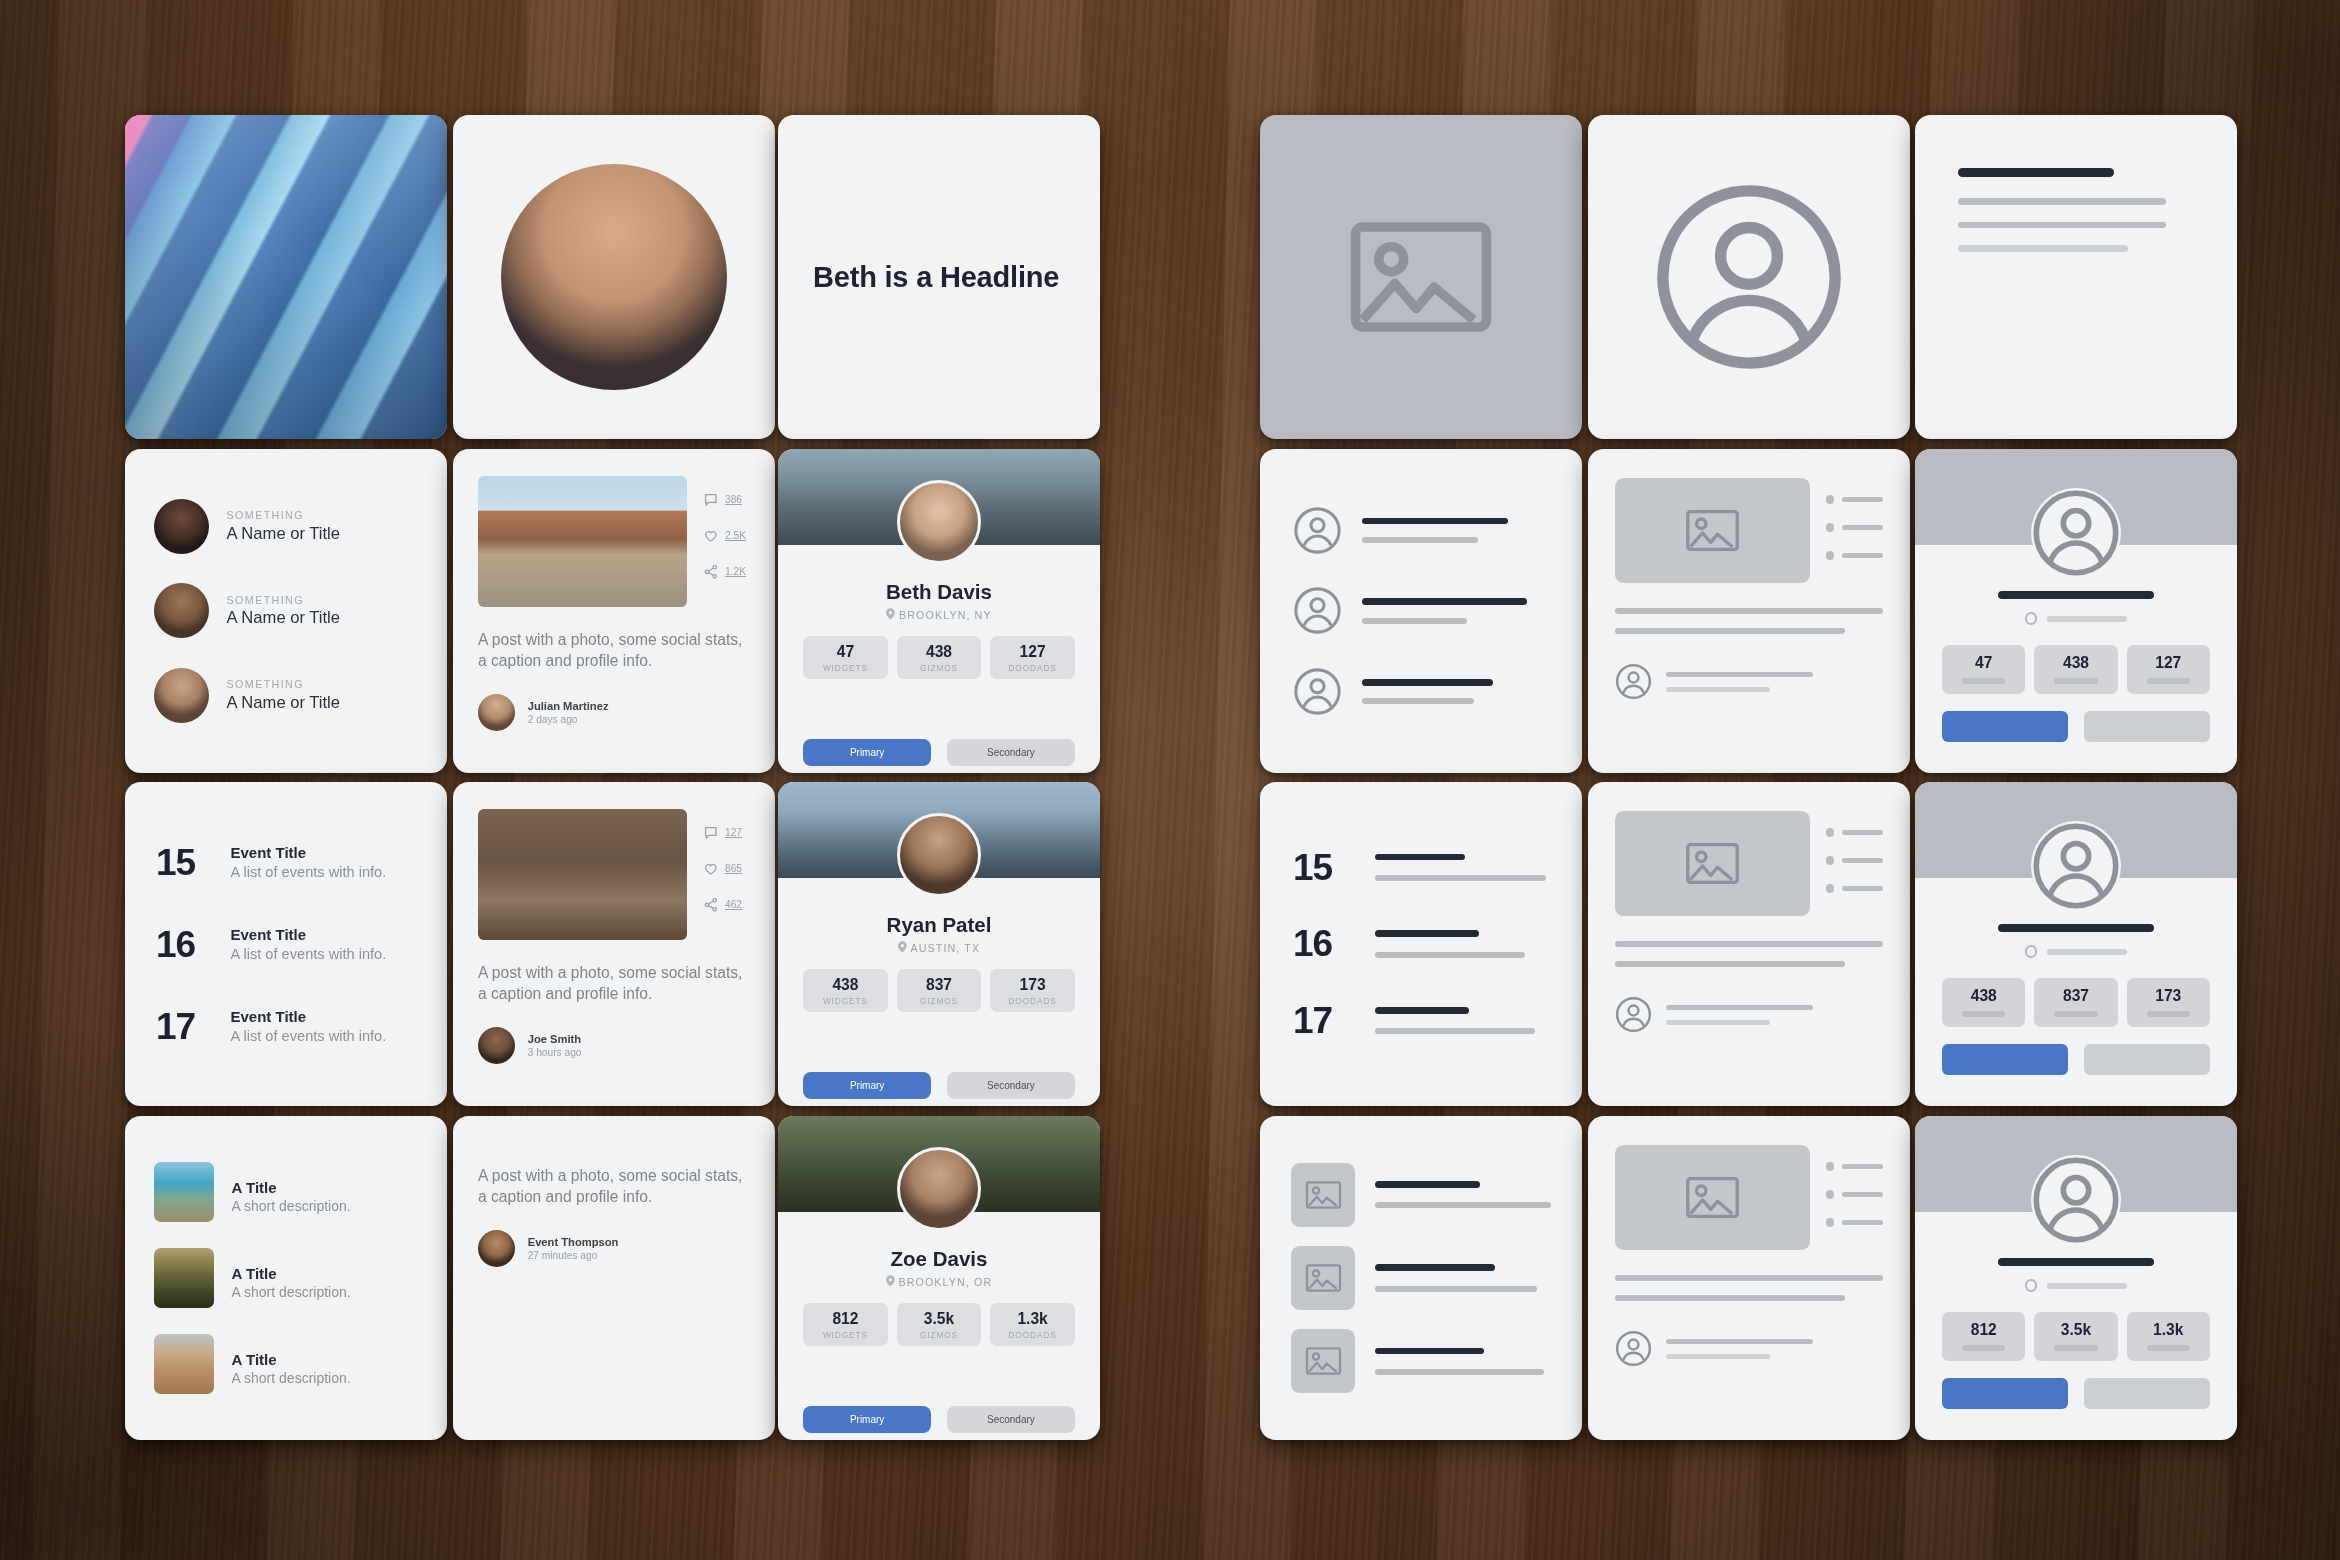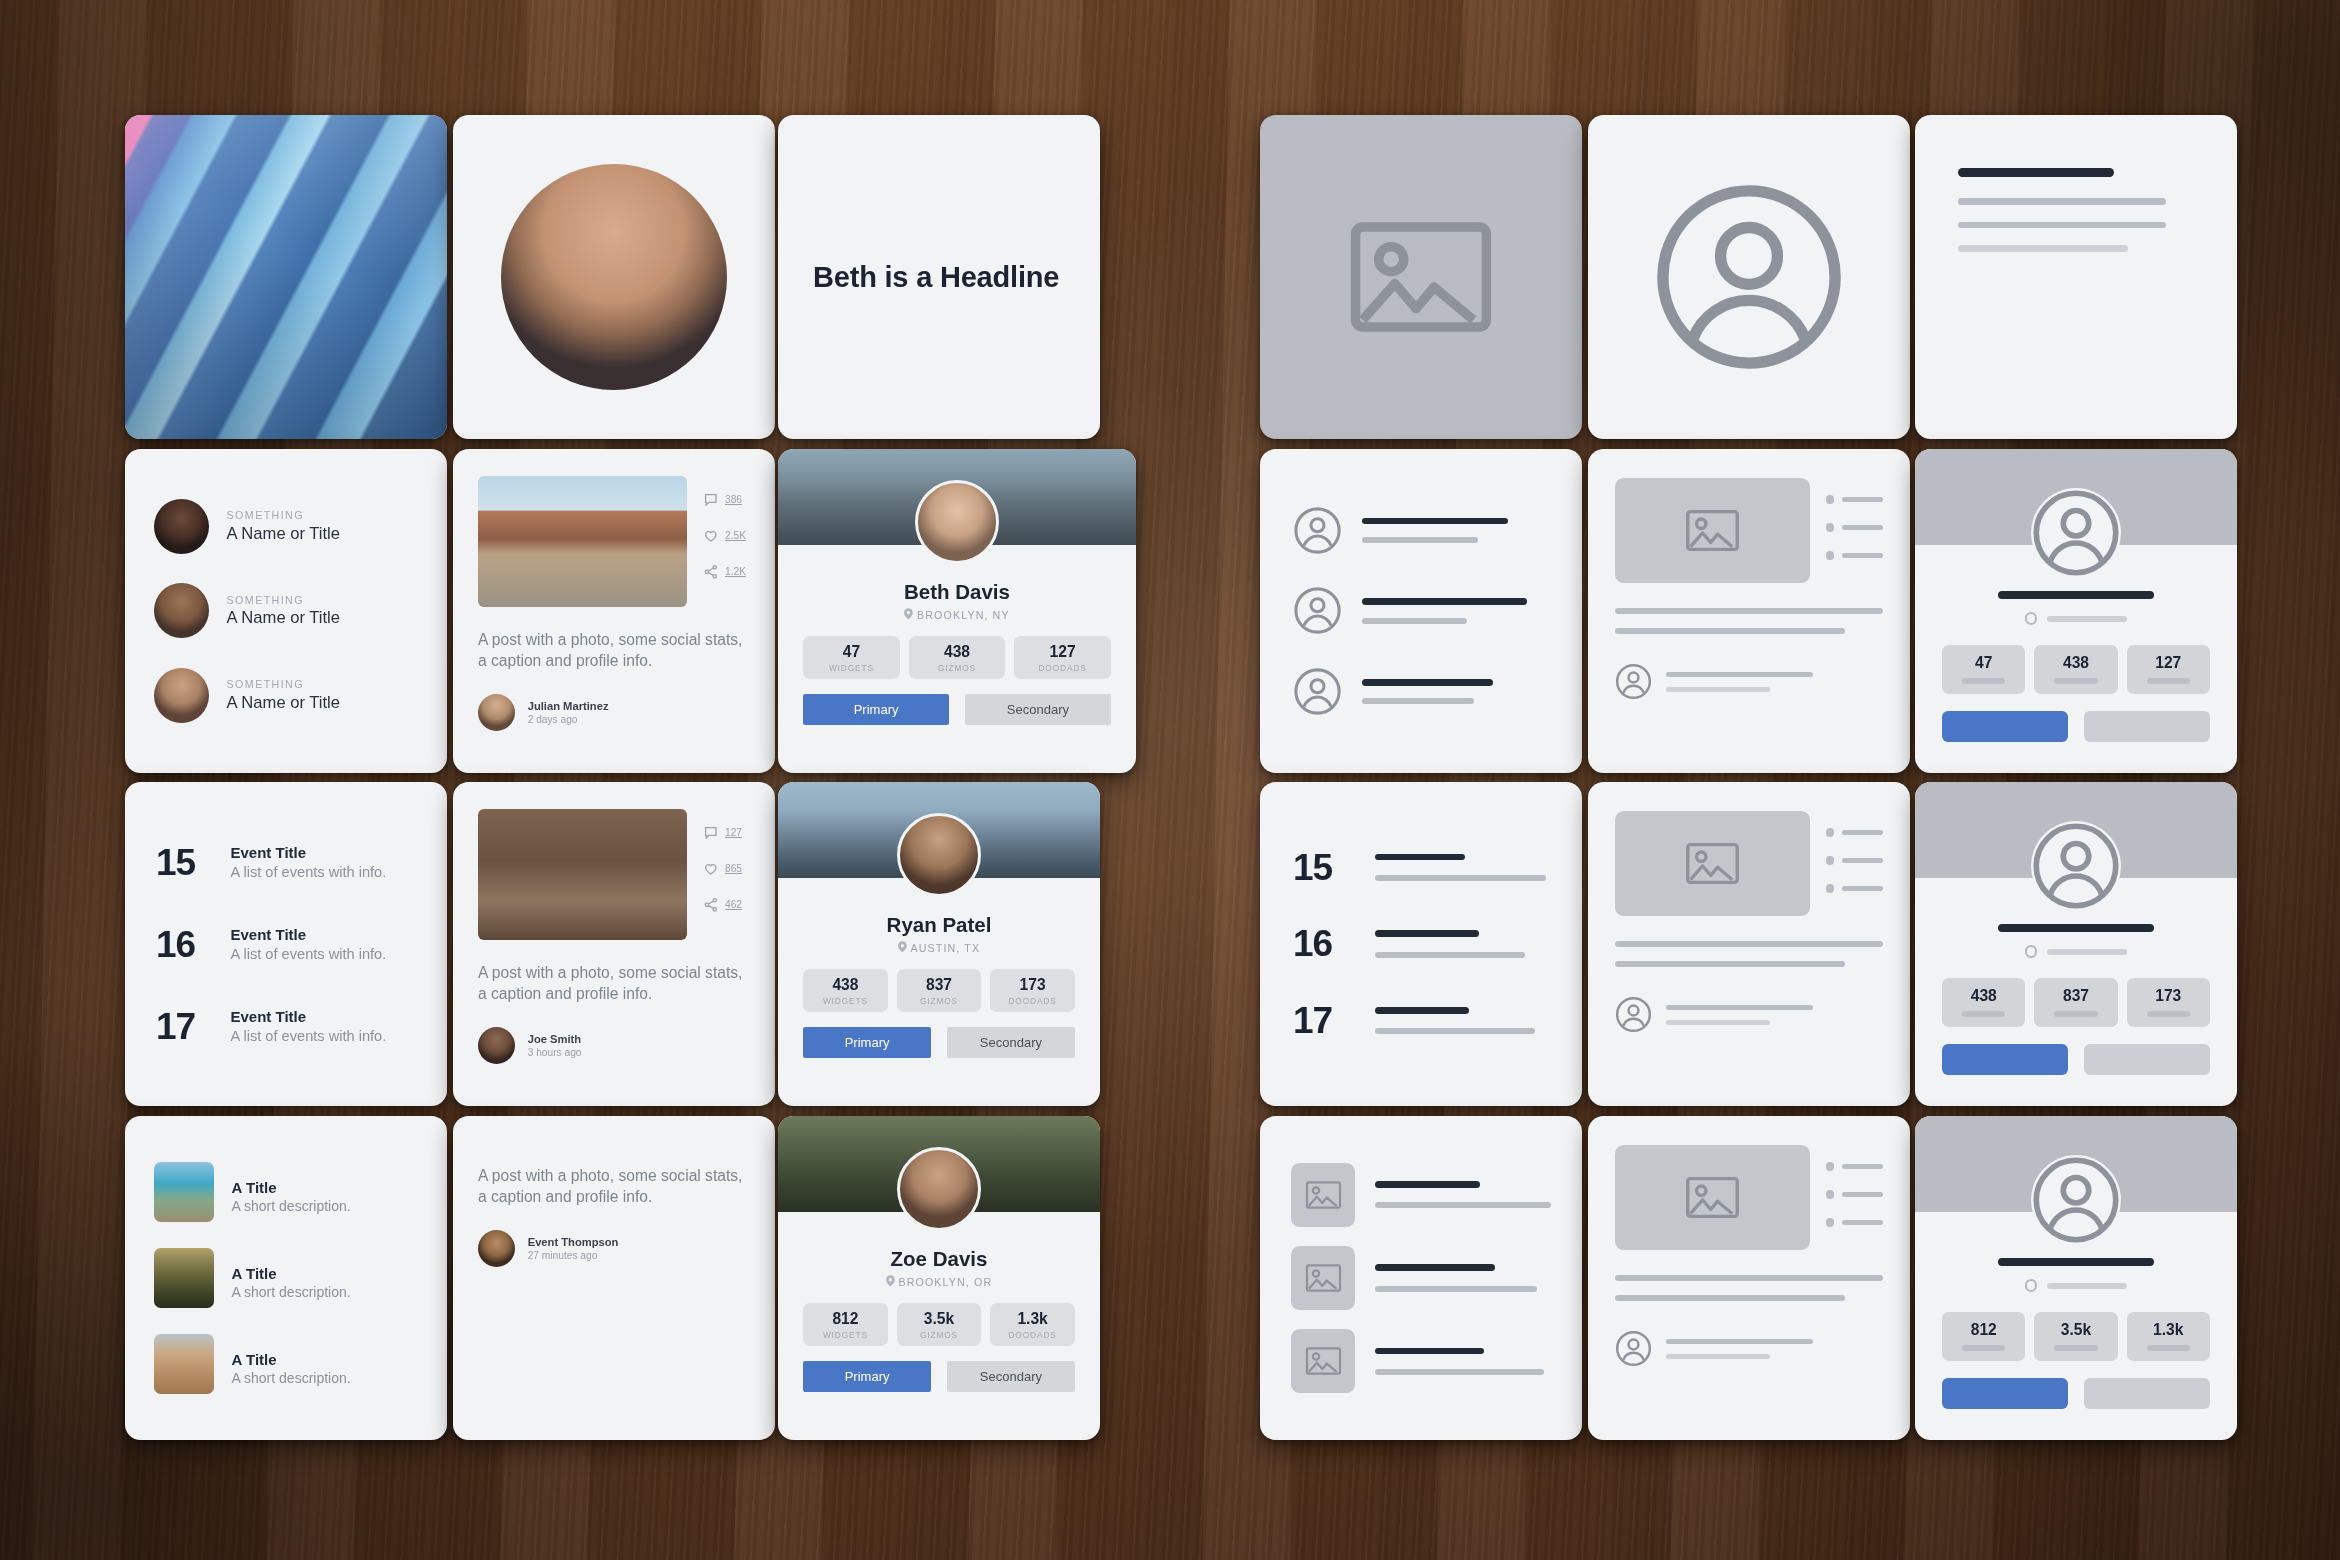--- a/index.html
+++ b/index.html
@@ -128,21 +128,21 @@
   .caption{font-size:15.6px;line-height:1.35;color:#7d858e;}
   .author{font-size:11.2px;font-weight:bold;color:#3c434d;}
   .ago{font-size:10.2px;color:#9aa1a9;margin-top:2px;}
   .statnum{font-size:10.2px;color:#9aa1a9;text-decoration:underline;}
 
   .pname{font-size:20.5px;font-weight:bold;color:#1c2433;text-align:center;}
   .ploc{font-size:10.7px;letter-spacing:1.1px;color:#9aa1aa;text-align:center;margin-top:3.9px;}
   .statbox{background:#dcdee1;border-radius:6.8px;text-align:center;padding:6.8px 0 5.9px;}
   .statbig{font-size:15.6px;font-weight:bold;color:#1c2433;}
   .statlbl{font-size:8.3px;letter-spacing:0.9px;color:#a2a8b1;margin-top:2px;}
-  .btn{border-radius:2px;text-align:center;font-size:13px;padding:7.8px 0;}
+  .btn{border-radius:8px;text-align:center;font-size:10px;padding:7.8px 0;margin-top:45px;}
   .btn-primary{background:#4a76c8;color:#fff;}
   .btn-secondary{background:#d4d6d9;color:#4a5159;}
 
   
   .wf-band{background:#b9bcc2;}
   .bar{border-radius:4.9px;}
   .bar-dark{background:#222a36;}
   .bar-gray{background:#b8bcc3;}
   .bar-lite{background:#cdd0d5;}
   .wf-sq{background:#c3c6cb;border-radius:8.8px;}
@@ -234,21 +234,21 @@
       <div style="display:flex;align-items:center;gap:12.7px;margin-top:23.4px;">
         <div class="photo f-man3" style="position:relative;width:37px;height:37px;flex:none;"></div>
         <div>
           <div class="author">Julian Martinez</div>
           <div class="ago">2 days ago</div>
         </div>
       </div>
     </div>
   </div>
 
-  <div class="card" style="left:778px;top:449px;width:322px;height:324px;padding-left:36px;">
+  <div class="card" style="left:778px;top:449px;width:322px;height:324px;">
     <div class="img-bridge" style="position:absolute;left:0;top:0;right:0;height:96px;"></div>
     <div class="photo f-elder" style="left:50%;top:31px;width:84px;height:84px;transform:translateX(-50%);border:3.9px solid #f2f3f5;box-sizing:border-box;"></div>
     <div style="position:absolute;left:0;right:0;top:131px;padding:0 25px;">
       <div class="pname">Beth Davis</div>
       <div class="ploc">
         <svg width="8.8" height="11.7" viewBox="0 0 24 30" style="display:inline-block;vertical-align:-1px;margin-right:3.9px;" fill="#b0b6bd">
             <path d="M12 0C5.4 0 0 5.4 0 12c0 9 12 18 12 18s12-9 12-18C24 5.4 18.6 0 12 0zm0 16.5a4.5 4.5 0 1 1 0-9 4.5 4.5 0 0 1 0 9z"></path>
           </svg><span>BROOKLYN, NY</span>
       </div>
       <div style="display:flex;gap:8.8px;margin-top:15.6px;">

